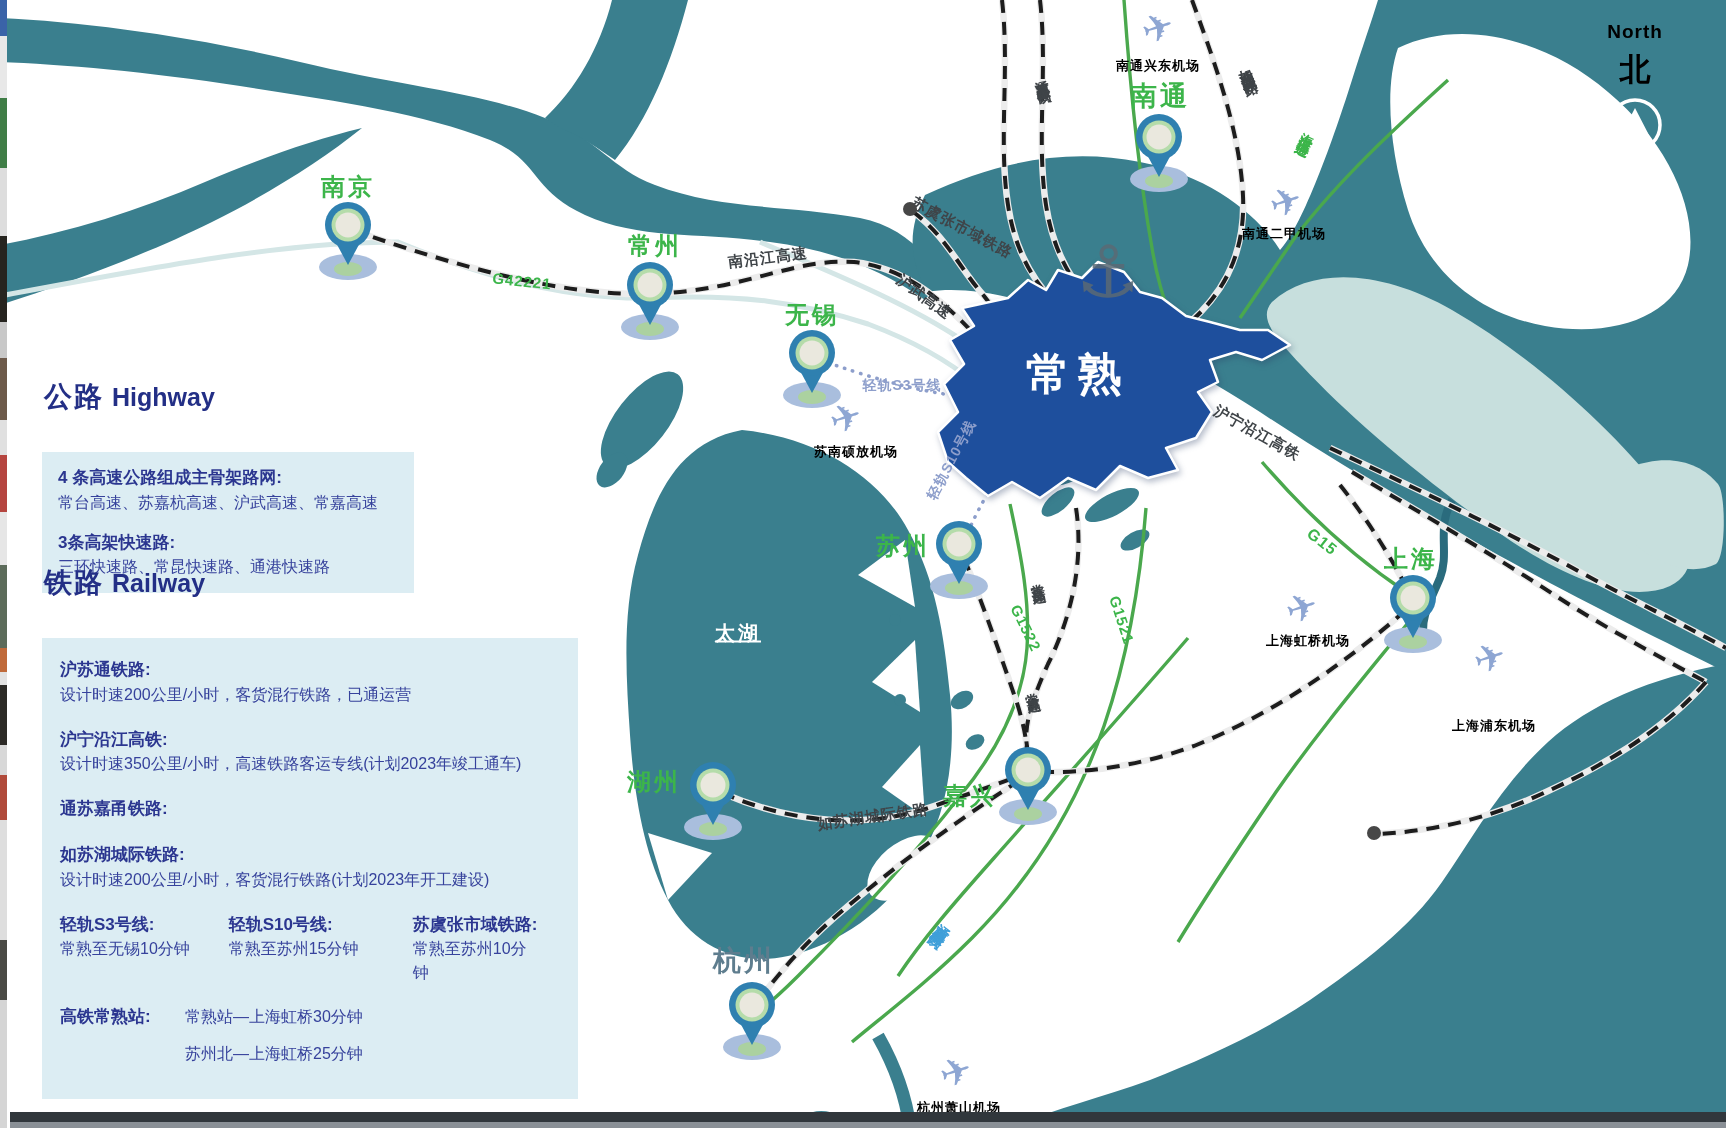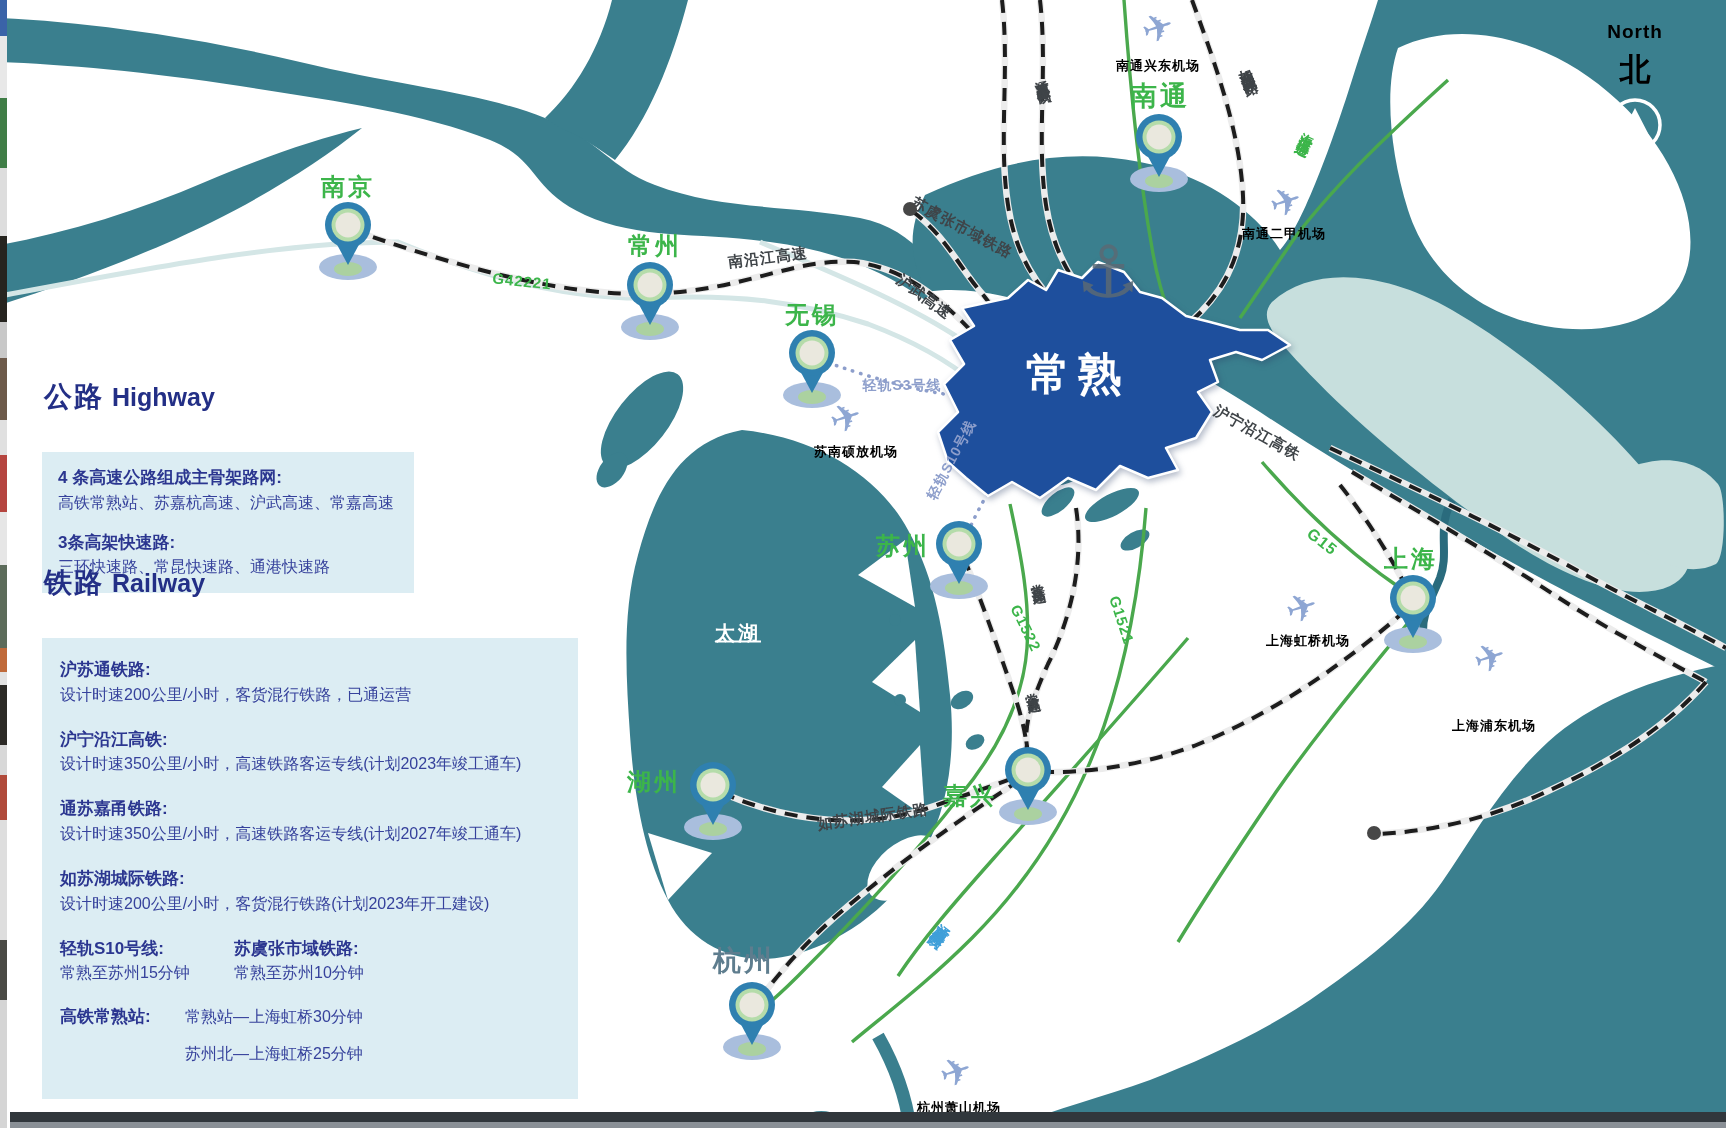--- a/index.html
+++ b/index.html
@@ -203,21 +203,21 @@
       <path d="M30,13 L14,44 L30,33 L46,44 Z" fill="#ffffff"></path>
     </svg>
   </div>
 
   <div class="panel-title" style="left:44px;top:378px;">
     <span class="zh">公路</span><span class="en">Highway</span>
   </div>
   <div class="panel-box" id="highway-box" style="left:42px;top:452px;width:340px;">
       <div class="lg-group">
         <div class="lg-title">4 条高速公路组成主骨架路网:</div>
-        <div class="lg-body">高铁常熟站、苏嘉杭高速、沪武高速、常嘉高速</div>
+        <div class="lg-body">常台高速、苏嘉杭高速、沪武高速、常嘉高速</div>
       </div>
       <div class="lg-group">
         <div class="lg-title">3条高架快速路:</div>
         <div class="lg-body">三环快速路、常昆快速路、通港快速路</div>
       </div>
     </div>
 
   <div class="panel-title" style="left:44px;top:564px;">
     <span class="zh">铁路</span><span class="en">Railway</span>
   </div>
@@ -225,27 +225,30 @@
       <div class="lg-group">
         <div class="lg-title">沪苏通铁路:</div>
         <div class="lg-body">设计时速200公里/小时，客货混行铁路，已通运营</div>
       </div>
       <div class="lg-group">
         <div class="lg-title">沪宁沿江高铁:</div>
         <div class="lg-body">设计时速350公里/小时，高速铁路客运专线(计划2023年竣工通车)</div>
       </div>
       <div class="lg-group">
         <div class="lg-title">通苏嘉甬铁路:</div>
-        <div class="lg-body">设计时速350公里/小时，高速铁路客运专线(计划2027年竣工通车)</div>
       </div>
       <div class="lg-group">
         <div class="lg-title">如苏湖城际铁路:</div>
         <div class="lg-body">设计时速200公里/小时，客货混行铁路(计划2023年开工建设)</div>
       </div>
       <div class="metro-row">
+        <div class="metro-col">
+          <div class="lg-title">轻轨S3号线:</div>
+          <div class="lg-body">常熟至无锡10分钟</div>
+        </div>
         <div class="metro-col">
           <div class="lg-title">轻轨S10号线:</div>
           <div class="lg-body">常熟至苏州15分钟</div>
         </div>
         <div class="metro-col">
           <div class="lg-title">苏虞张市域铁路:</div>
           <div class="lg-body">常熟至苏州10分钟</div>
         </div>
       </div>
       <div class="station-row">

